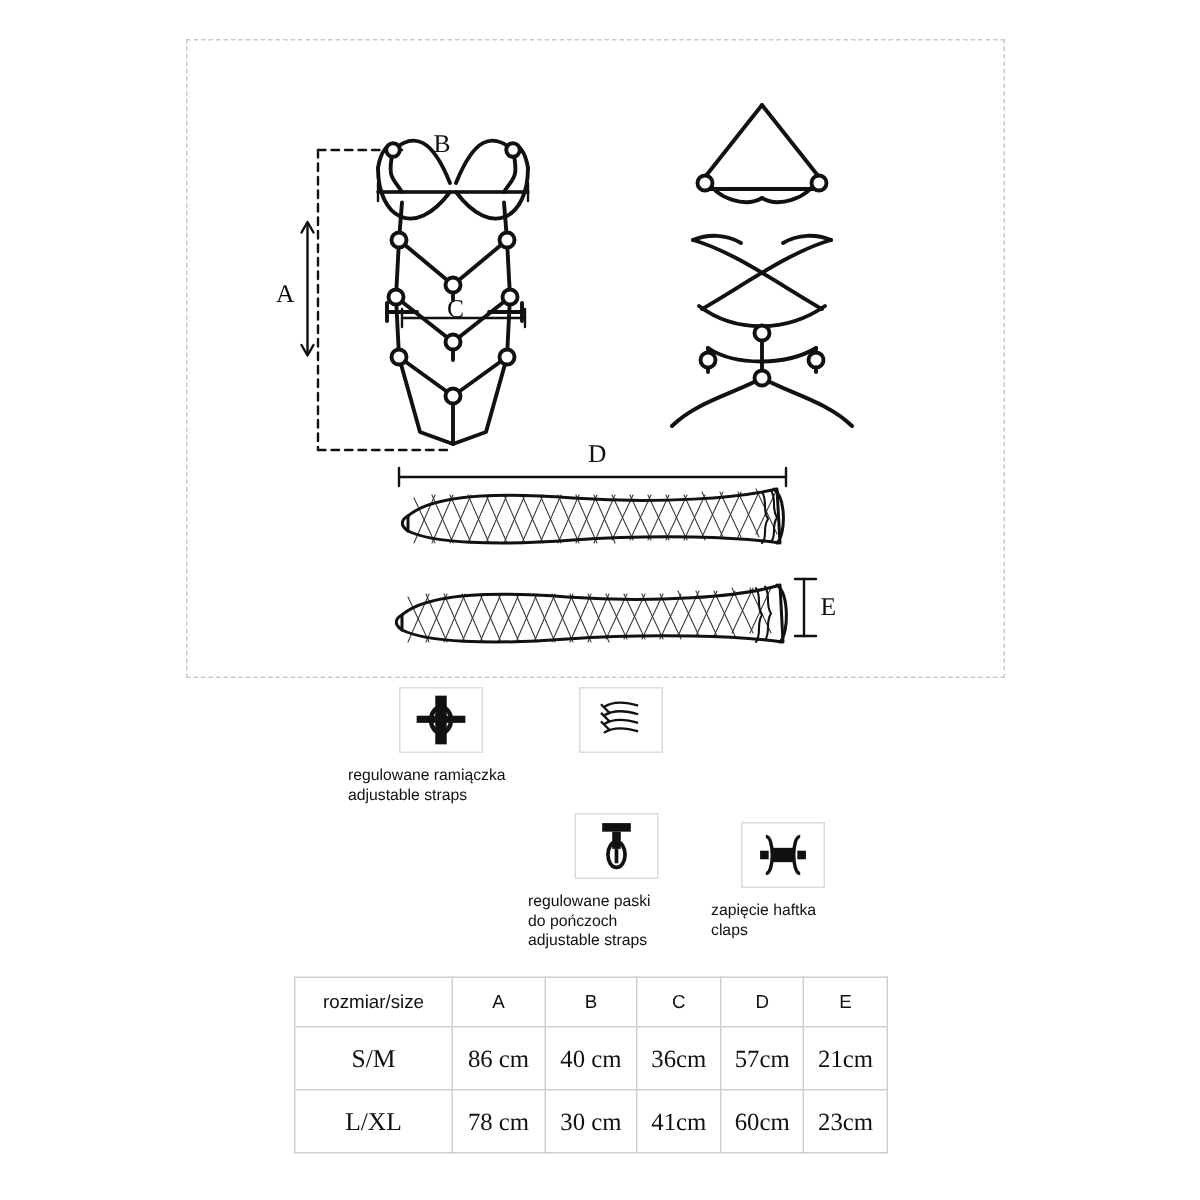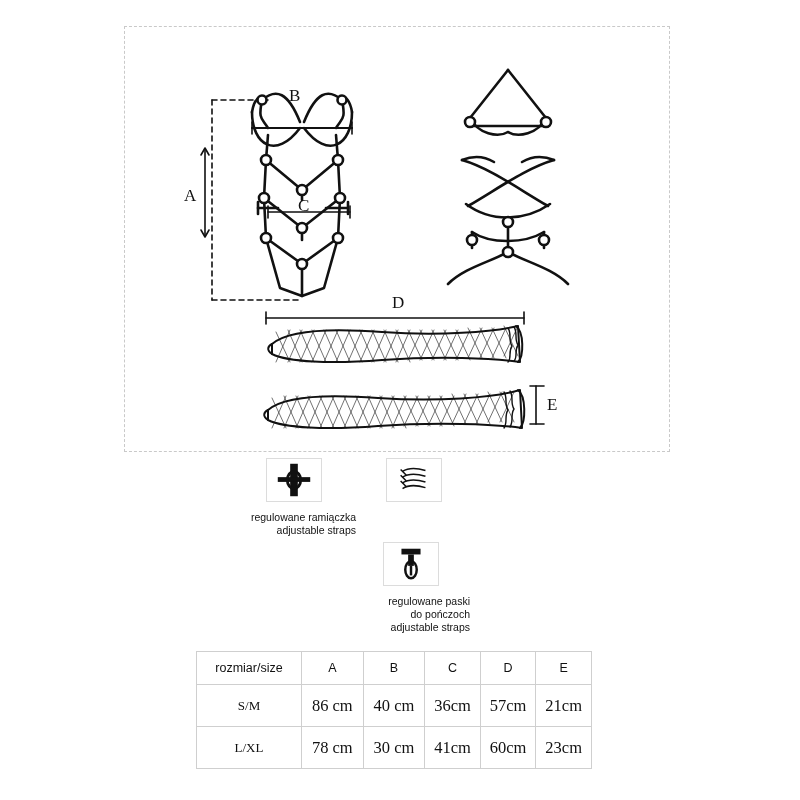--- a/index.html
+++ b/index.html
@@ -51,21 +51,21 @@
   }
   #letter-A { left: 184px; top: 186px; }
   #letter-B { left: 289px; top: 86px; }
   #letter-C { left: 298px; top: 196px; }
   #letter-D { left: 392px; top: 293px; }
   #letter-E { left: 547px; top: 395px; }
 
   
   .feature {
     position: absolute;
-    text-align: right;
+    text-align: left;
   }
   .feature .icon-box {
     width: 56px;
     height: 44px;
     border: 1px solid #dcdcdc;
     margin: 0 auto 9px auto;
     position: relative;
     background: #fff;
     box-sizing: border-box;
   }
@@ -107,21 +107,21 @@
   }
   .size-table tbody td:first-child,
   .size-table thead th:first-child {
     width: 104px;
   }
   .size-table tbody td {
     font-size: 16.5px;
     font-family: "Liberation Serif", serif;
   }
   .size-table tbody td:first-child {
-    font-size: 13px;
+    font-size: 17px;
   }
 </style>
 </head>
 <body>
 
 <div class="page">
 
   <div class="illus-frame"></div>
 
   <svg class="svg-layer" viewBox="0 0 800 800">
@@ -302,20 +302,33 @@
         <rect x="25" y="12" width="6" height="12" fill="#111"></rect>
         <ellipse cx="28" cy="28" rx="6" ry="9" fill="none" stroke="#111" stroke-width="2.6"></ellipse>
         <path d="M28 24 L28 34" stroke="#111" stroke-width="2.6"></path>
       </svg>
     </div>
     <div class="cap">regulowane paski
 do pończoch
 adjustable straps</div>
   </div>
 
+  <div class="feature" id="feature-clasp">
+    <div class="icon-box">
+      <svg viewBox="0 0 56 44" width="54" height="42">
+        <path d="M16 9 C 22 9, 22 35, 16 35" fill="none" stroke="#111" stroke-width="2.4"></path>
+        <path d="M40 9 C 34 9, 34 35, 40 35" fill="none" stroke="#111" stroke-width="2.4"></path>
+        <rect x="20" y="17" width="16" height="10" fill="#111"></rect>
+        <rect x="12" y="19" width="6" height="6" fill="#111"></rect>
+        <rect x="38" y="19" width="6" height="6" fill="#111"></rect>
+      </svg>
+    </div>
+    <div class="cap">zapięcie haftka
+claps</div>
+  </div>
 
   <table class="size-table">
     <thead>
       <tr>
         <th>rozmiar/size</th>
         <th>A</th>
         <th>B</th>
         <th>C</th>
         <th>D</th>
         <th>E</th>

